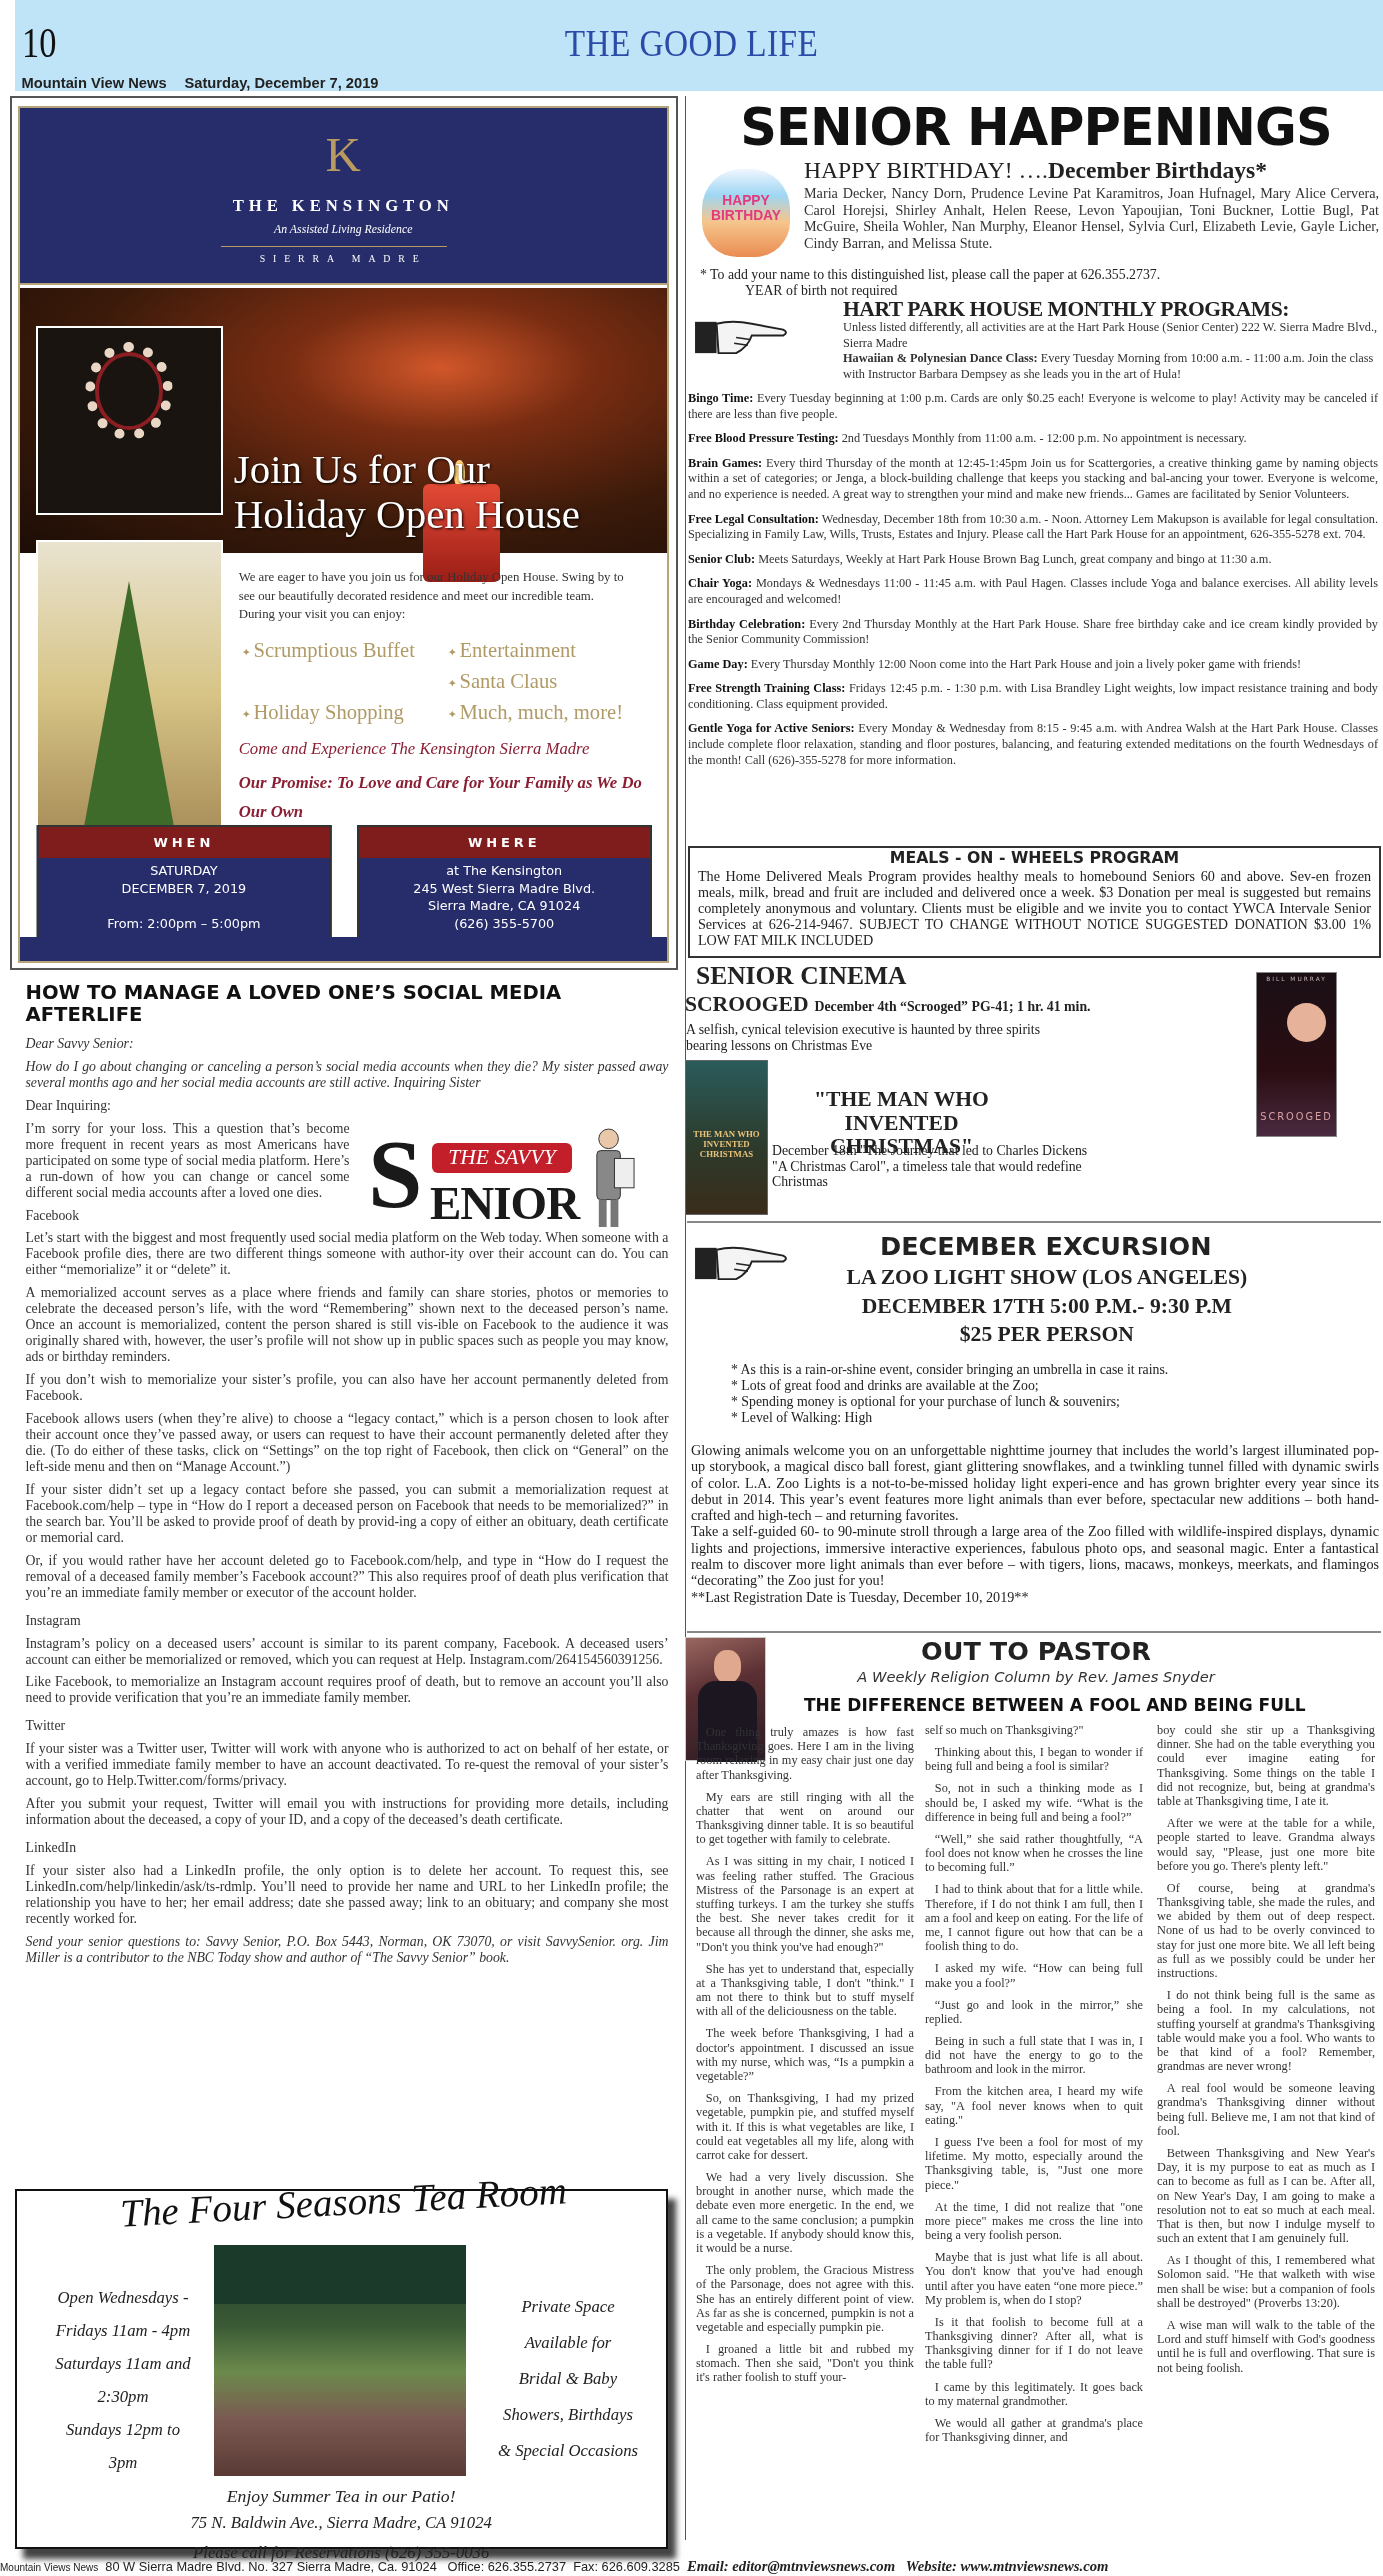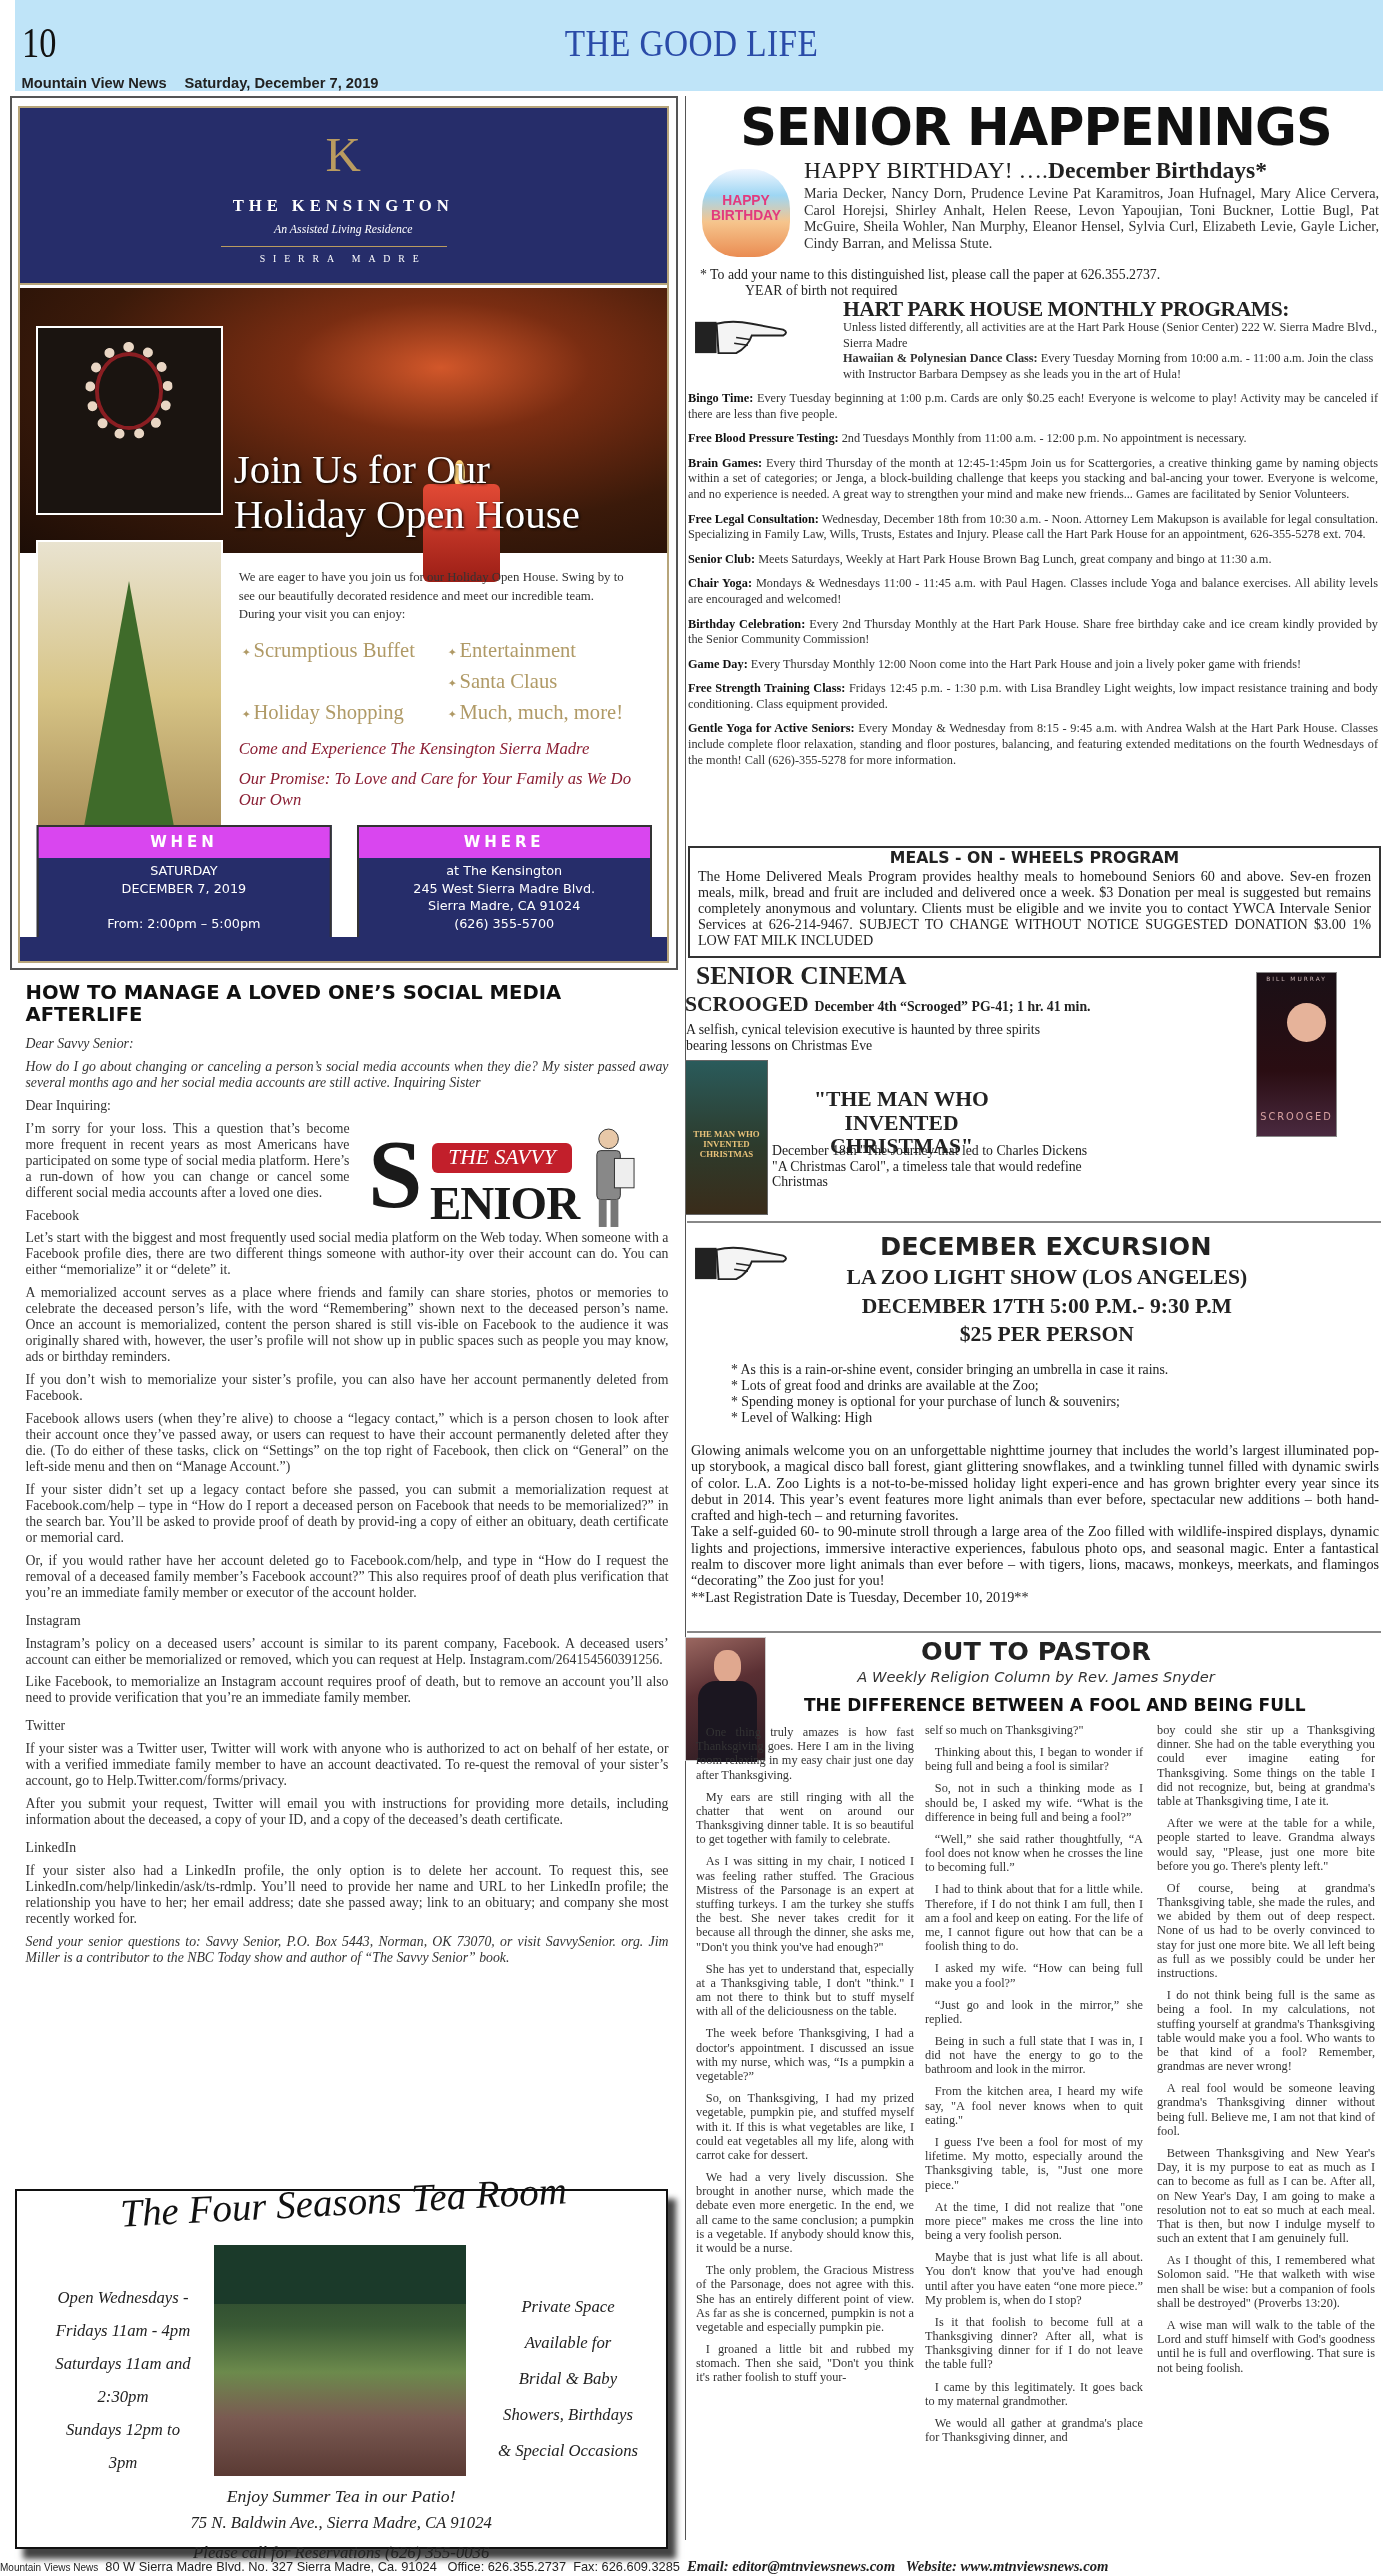--- a/index.html
+++ b/index.html
@@ -28,23 +28,23 @@
   .flame { left: 434px; top: 172px; width: 11.8px; height: 25.5px; background: #ffd27a; border-radius: 50% 50% 40% 40%; }
   .wreath-photo { left: 16.7px; top: 218px; width: 187px; height: 189px; border: 2.9px solid #fff; background: #1a1410; }
   .wreath { left: 47px; top: 13.8px; width: 88px; height: 98px; border-radius: 50%; border: 10.8px dotted #e9d6c4; box-shadow: 0 0 0 3.9px #8a1e22 inset; }
   .headline-join { left: 214px; top: 339px; color: #fff; font-size: 41px; line-height: 45px; font-family: "Liberation Serif", serif; text-shadow: 1px 1px 2.9px #000; }
   .tree-photo { left: 16.7px; top: 432px; width: 187px; height: 385px; border: 2.9px solid #fff; background: linear-gradient(#e9e3d0, #d7c486 40%, #8a6b3c); }
   .tree { left: 37px; top: 39px; width: 0; height: 0; border-left: 54px solid transparent; border-right: 54px solid transparent; border-bottom: 295px solid #3f6b2a; }
   .ad-copy { left: 219px; top: 460px; width: 393px; font-size: 12.8px; line-height: 18.7px; color: #333; }
   .feat-list { left: 222px; top: 529px; width: 413px; display: grid; grid-template-columns: 206px 206px; row-gap: 2px; font-size: 20.6px; color: #b09a66; line-height: 27.5px; }
   .feat-list div::before { content: "\2726  "; font-size: 10.8px; vertical-align: middle; }
   .come { left: 219px; top: 631px; font-size: 16.7px; font-style: italic; color: #8a1e33; }
-  .promise { left: 219px; top: 660px; width: 413px; font-size: 16.7px; font-style: italic; font-weight: normal; color: #8a1e33; line-height: 21px; }
+  .promise { left: 219px; top: 660px; width: 413px; font-size: 16.7px; font-style: italic; font-weight: bold; color: #8a1e33; line-height: 29px; }
   .box { top: 717px; width: 295px; height: 116px; border: 2px solid #333; background: #262d6a; color: #fff; text-align: center; font-family: "DejaVu Sans", sans-serif; }
-  .box .bh { height: 31px; background: #d946ef; font-size: 15px; letter-spacing: 3.9px; line-height: 31px; font-weight: bold; }
+  .box .bh { height: 31px; background: #7f1d1d; font-size: 13px; letter-spacing: 3.9px; line-height: 31px; font-weight: bold; }
   .box .bb { font-size: 12.8px; line-height: 17.7px; padding-top: 3.9px; }
   .when { left: 0; transform: translateX(16.7px); }
   .where { left: 0; transform: translateX(337px); }
   .foot-logo-k { left: 54px; top: 847px; font-size: 29.5px; color: #b99b60; }
   .ad-bottombar { left: 0; bottom: 0; width: 100%; height: 23.6px; background: #262d6a; }
 
   
   .col-right-border { left: 685px; top: 96px; width: 1px; height: 2444px; background: #555; }
   .sh-title { left: 688px; width: 696px; top: 98px; text-align: center; font-family: "DejaVu Sans", sans-serif; font-weight: bold; font-size: 51px; letter-spacing: -1px; color: #111; }
   .cake { left: 702px; top: 169px; width: 88px; height: 88px; border-radius: 45% 45% 40% 40%; background: linear-gradient(#f0f6ff 0%, #9ed6f3 30%, #f6c58d 60%, #ea8c52 100%); }

